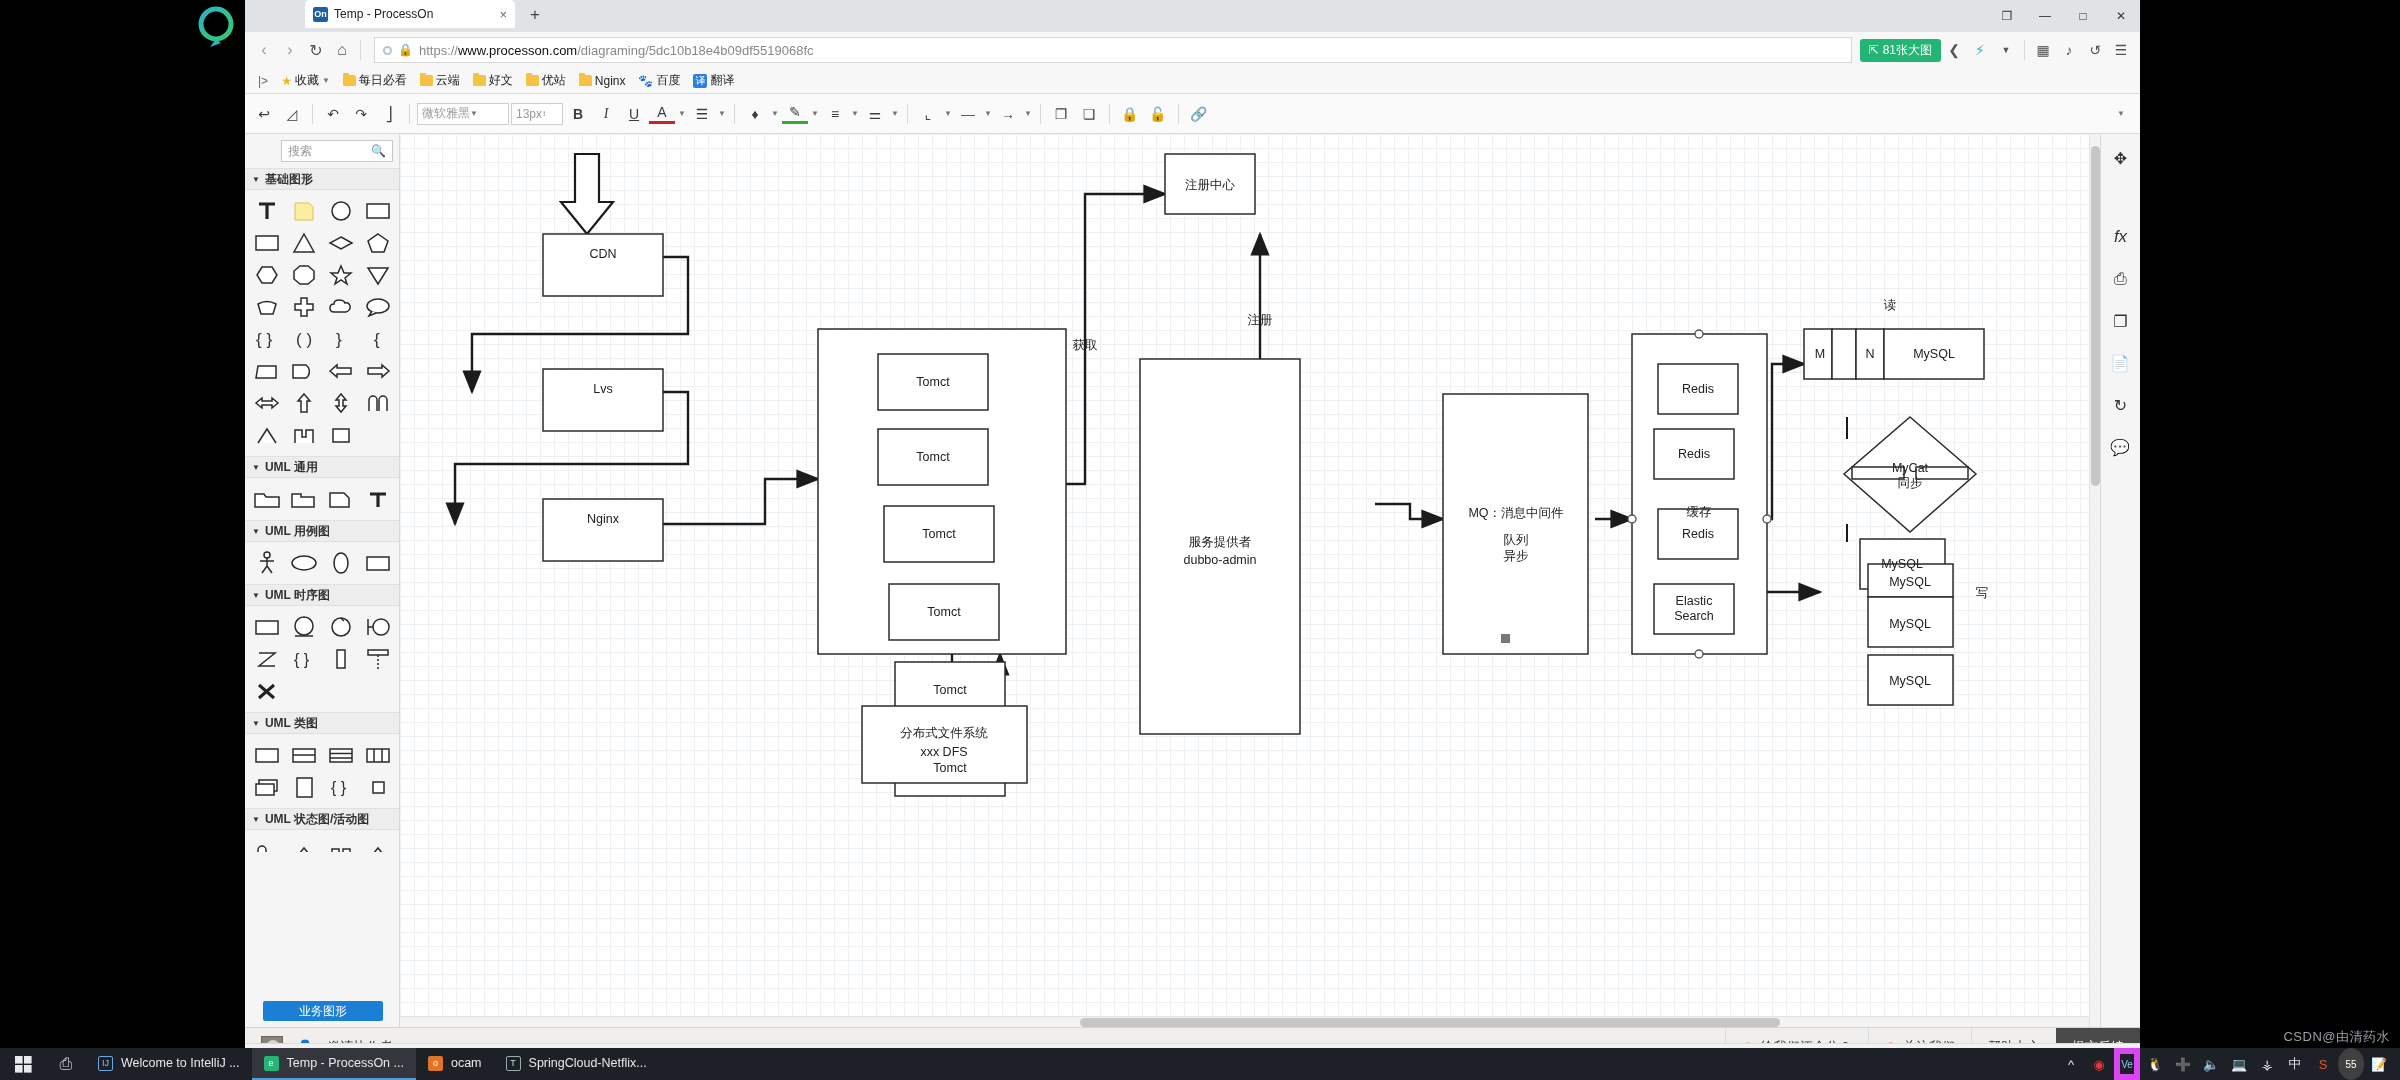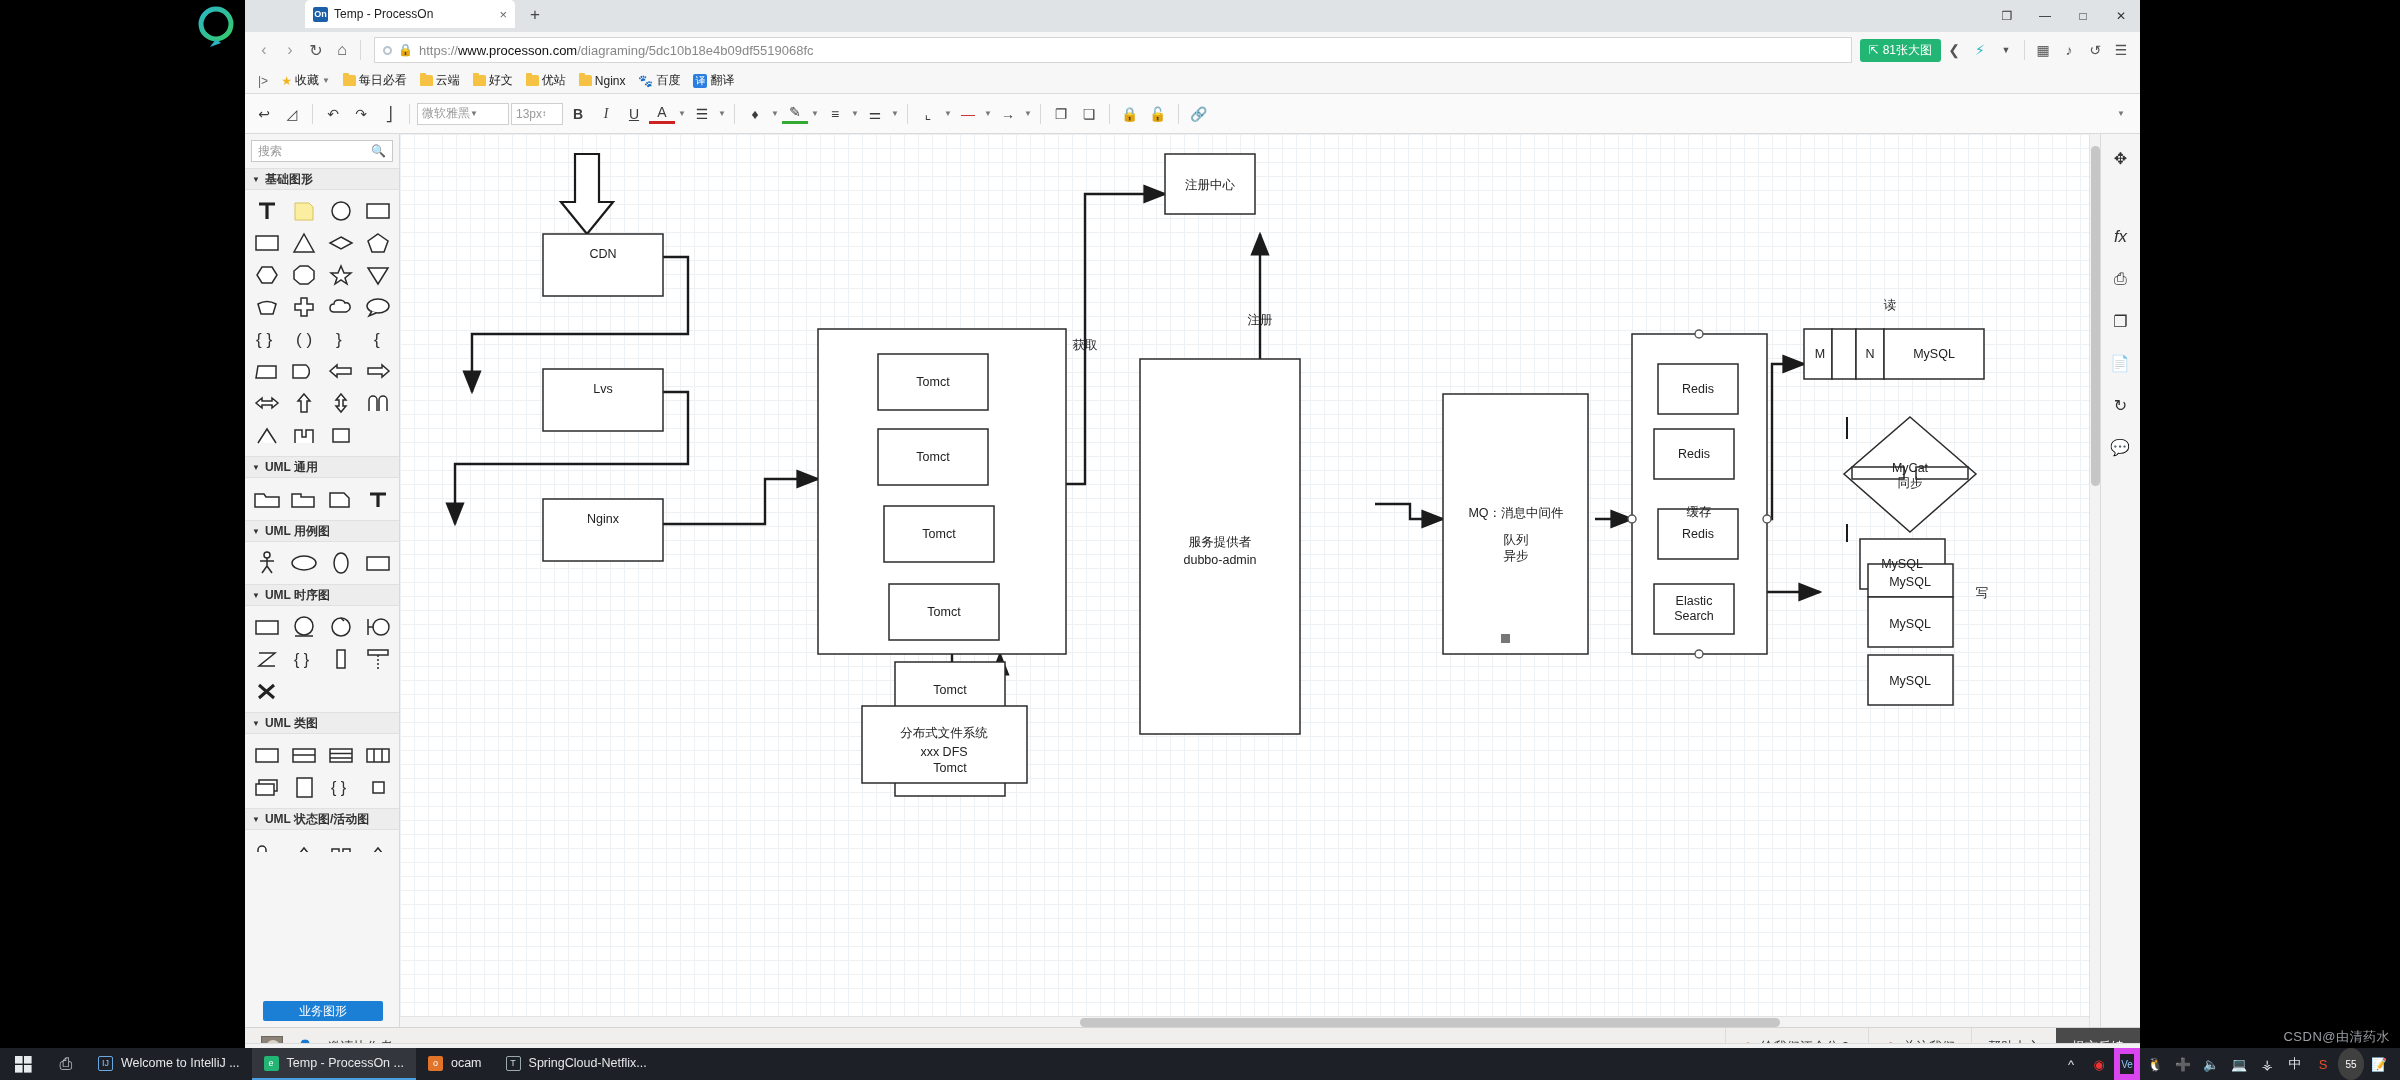--- a/index.html
+++ b/index.html
@@ -72,21 +72,21 @@
   .selbox { height:22px;border:1px solid #cfcfcf;background:#fff;display:flex;
       align-items:center;padding:0 4px;font-size:12px;color:#9a9a9a;cursor:pointer;}
   .caret { font-size:8px;color:#777; }
 
   
   .appbody { position:absolute; left:0; top:40px; right:0; bottom:38px; display:flex; }
 
   
   .shapes { width:155px; background:#f5f5f5; border-right:1px solid #d9d9d9;
       position:relative; overflow:hidden; }
-  .searchwrap { padding:6px; }
+  .searchwrap { padding:6px;margin-left:30px; }
   .searchbox { height:22px;border:1px solid #c8c8c8;background:#fff;display:flex;
       align-items:center;padding:0 6px;font-size:12px;color:#999;justify-content:space-between;}
   .sec { background:#ededed; border-top:1px solid #e0e0e0; border-bottom:1px solid #e0e0e0;
       height:22px; display:flex; align-items:center; gap:5px; padding:0 7px;
       font-size:12px; color:#333; font-weight:bold; cursor:pointer; }
   .sec .tri { font-size:8px; }
   .grid { display:flex; flex-wrap:wrap; padding:6px 4px; gap:2px; background:#f5f5f5; }
   .gcell { width:35px;height:30px;display:flex;align-items:center;justify-content:center;
       cursor:pointer; }
   .gcell svg { display:block; }

